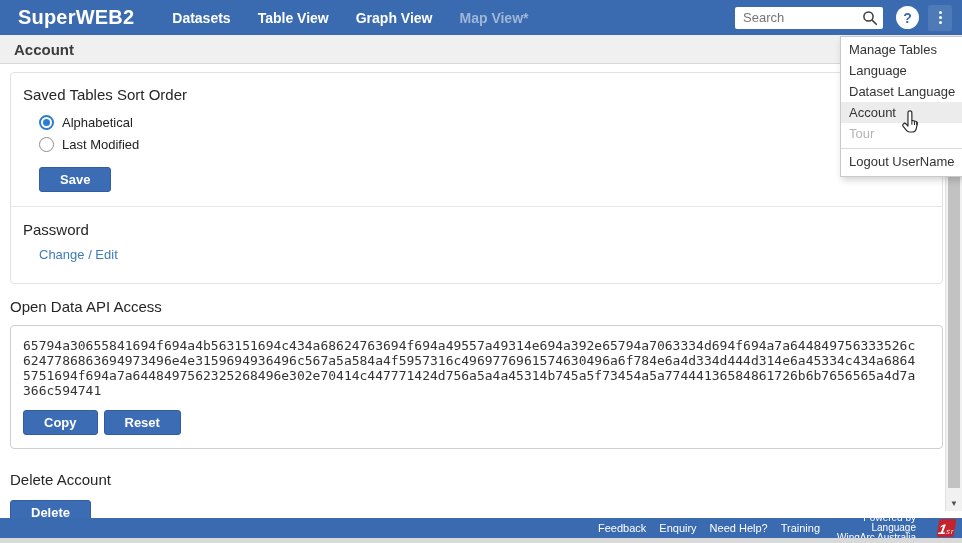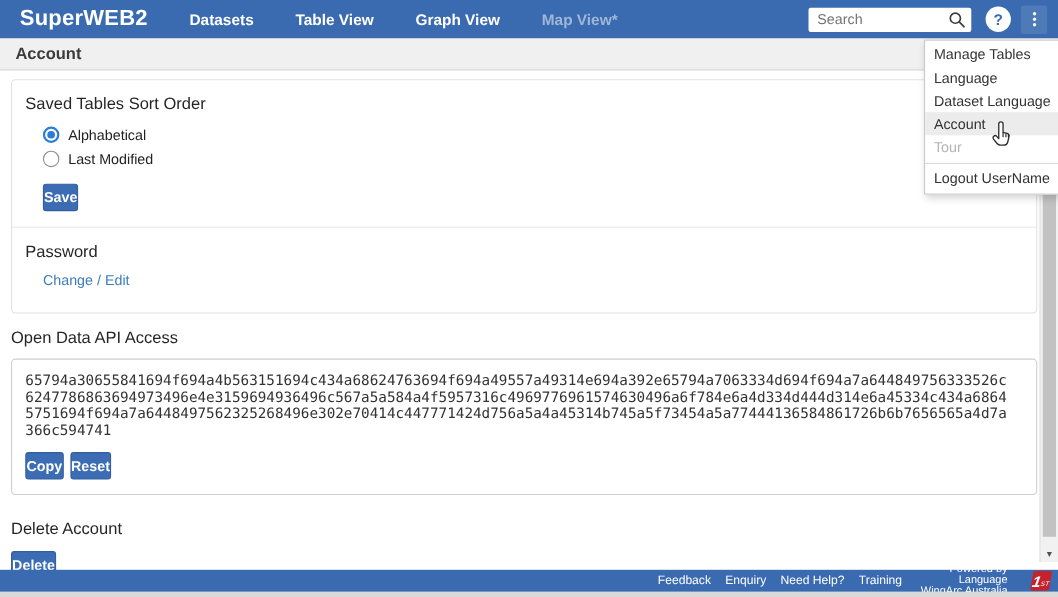--- a/index.html
+++ b/index.html
@@ -2,21 +2,21 @@
 <html><head>
 <meta charset="utf-8">
 <style>
   * { margin:0; padding:0; box-sizing:border-box; }
   html,body { width:962px; height:543px; overflow:hidden; }
   body { position:relative; font-family:"Liberation Sans", sans-serif; background:#fff; color:#222; }
 
   
   .navbar { height:35px; background:#3a6bb0; display:flex; align-items:center; padding:0 10px; }
   .brand { color:#fff; font-weight:bold; font-size:20px; margin:0 18px 0 8px; letter-spacing:.2px; cursor:pointer; }
-  .nav-items { display:flex; gap:38px; margin-left:20px;text-align:right; }
+  .nav-items { display:flex; gap:27px; margin-left:20px;text-align:right; }
   .nav-item { color:#fff; font-size:14px; font-weight:600; text-decoration:none; cursor:pointer; }
   .nav-item.disabled { color:#9fb6d9; cursor:default; }
   .search-wrap { margin-left:auto; width:148px; height:22px; background:#fff; border-radius:2px; display:flex; align-items:center; position:relative; }
   .search-input { border:0; outline:0; background:transparent; width:100%; height:100%; padding:0 10px 0 8px; font-size:13px; color:#333; font-family:"Liberation Sans", sans-serif; }
   .search-input::placeholder { color:#757575; opacity:1; }
   .search-icon { position:absolute; right:5px; top:3px; width:16px; height:16px; cursor:pointer; }
   .help-btn { width:23px; height:23px; border-radius:50%; background:#fff; color:#3a6bb0; font-weight:bold; font-size:14px; display:flex; align-items:center; justify-content:center; margin-left:13px; cursor:pointer; }
   .kebab-btn { width:24px; height:26px; margin-left:9px; display:flex; flex-direction:column; align-items:center; justify-content:center; gap:2px; cursor:pointer; border-radius:2px; background:rgba(255,255,255,.10); }
   .kebab-btn i { width:3px; height:3px; border-radius:50%; background:#fff; }
 
@@ -26,21 +26,21 @@
   
   .content { padding:8px 19px 0 10px; }
   .panel { border:1px solid #e2e2e2; border-radius:4px; background:#fff; }
   .sec { font-size:15px; font-weight:normal; color:#262626; }
   .sec-sort { padding:13px 12px 14px; }
   .sec-sort .sec { margin-bottom:12px; }
   .radio-row { display:flex; align-items:center; gap:8px; margin:0 0 7px 16px; font-size:13px; color:#222; cursor:pointer; }
   .radio { width:15px; height:15px; border-radius:50%; border:1px solid #8f8f8f; background:#fff; position:relative; flex:0 0 auto; }
   .radio-row.checked .radio { border:2px solid #2b7cd3; }
   .radio-row.checked .radio::after { content:""; position:absolute; left:2px; top:2px; width:7px; height:7px; border-radius:50%; background:#2b7cd3; }
-  .btn { display:inline-block; background:#3c6db4; color:#fff; font-size:13px; font-weight:bold; padding:4px 0; border:1px solid #325e9e; border-radius:3px; cursor:pointer; font-family:"Liberation Sans", sans-serif; }
+  .btn { display:inline-block; background:#3c6db4; color:#fff; font-size:13px; font-weight:bold; padding:4px 20px; border:1px solid #325e9e; border-radius:3px; cursor:pointer; font-family:"Liberation Sans", sans-serif; }
   .save-btn { margin:8px 0 0 16px; }
   .sec-password { border-top:1px solid #e7e7e7; padding:14px 12px 20px; }
   .change-link { display:inline-block; color:#3f7cba; font-size:13px; margin:9px 0 0 16px; text-decoration:none; cursor:pointer; }
   .h-outside { margin:14px 0 10px; }
   .api-box { border:1px solid #cfcfcf; border-radius:4px; padding:12px 12px 13px; }
   .api-key { font-family:"DejaVu Sans Mono", monospace; font-size:13px; line-height:15px; color:#333; word-break:break-all; max-width:894px; }
   .api-actions { margin-top:12px; display:flex; gap:6px; }
   .delete-heading { margin:22px 0 12px; }
   .end-divider { border-top:1px solid #e5e5e5; margin-top:14px; height:0; }
 

